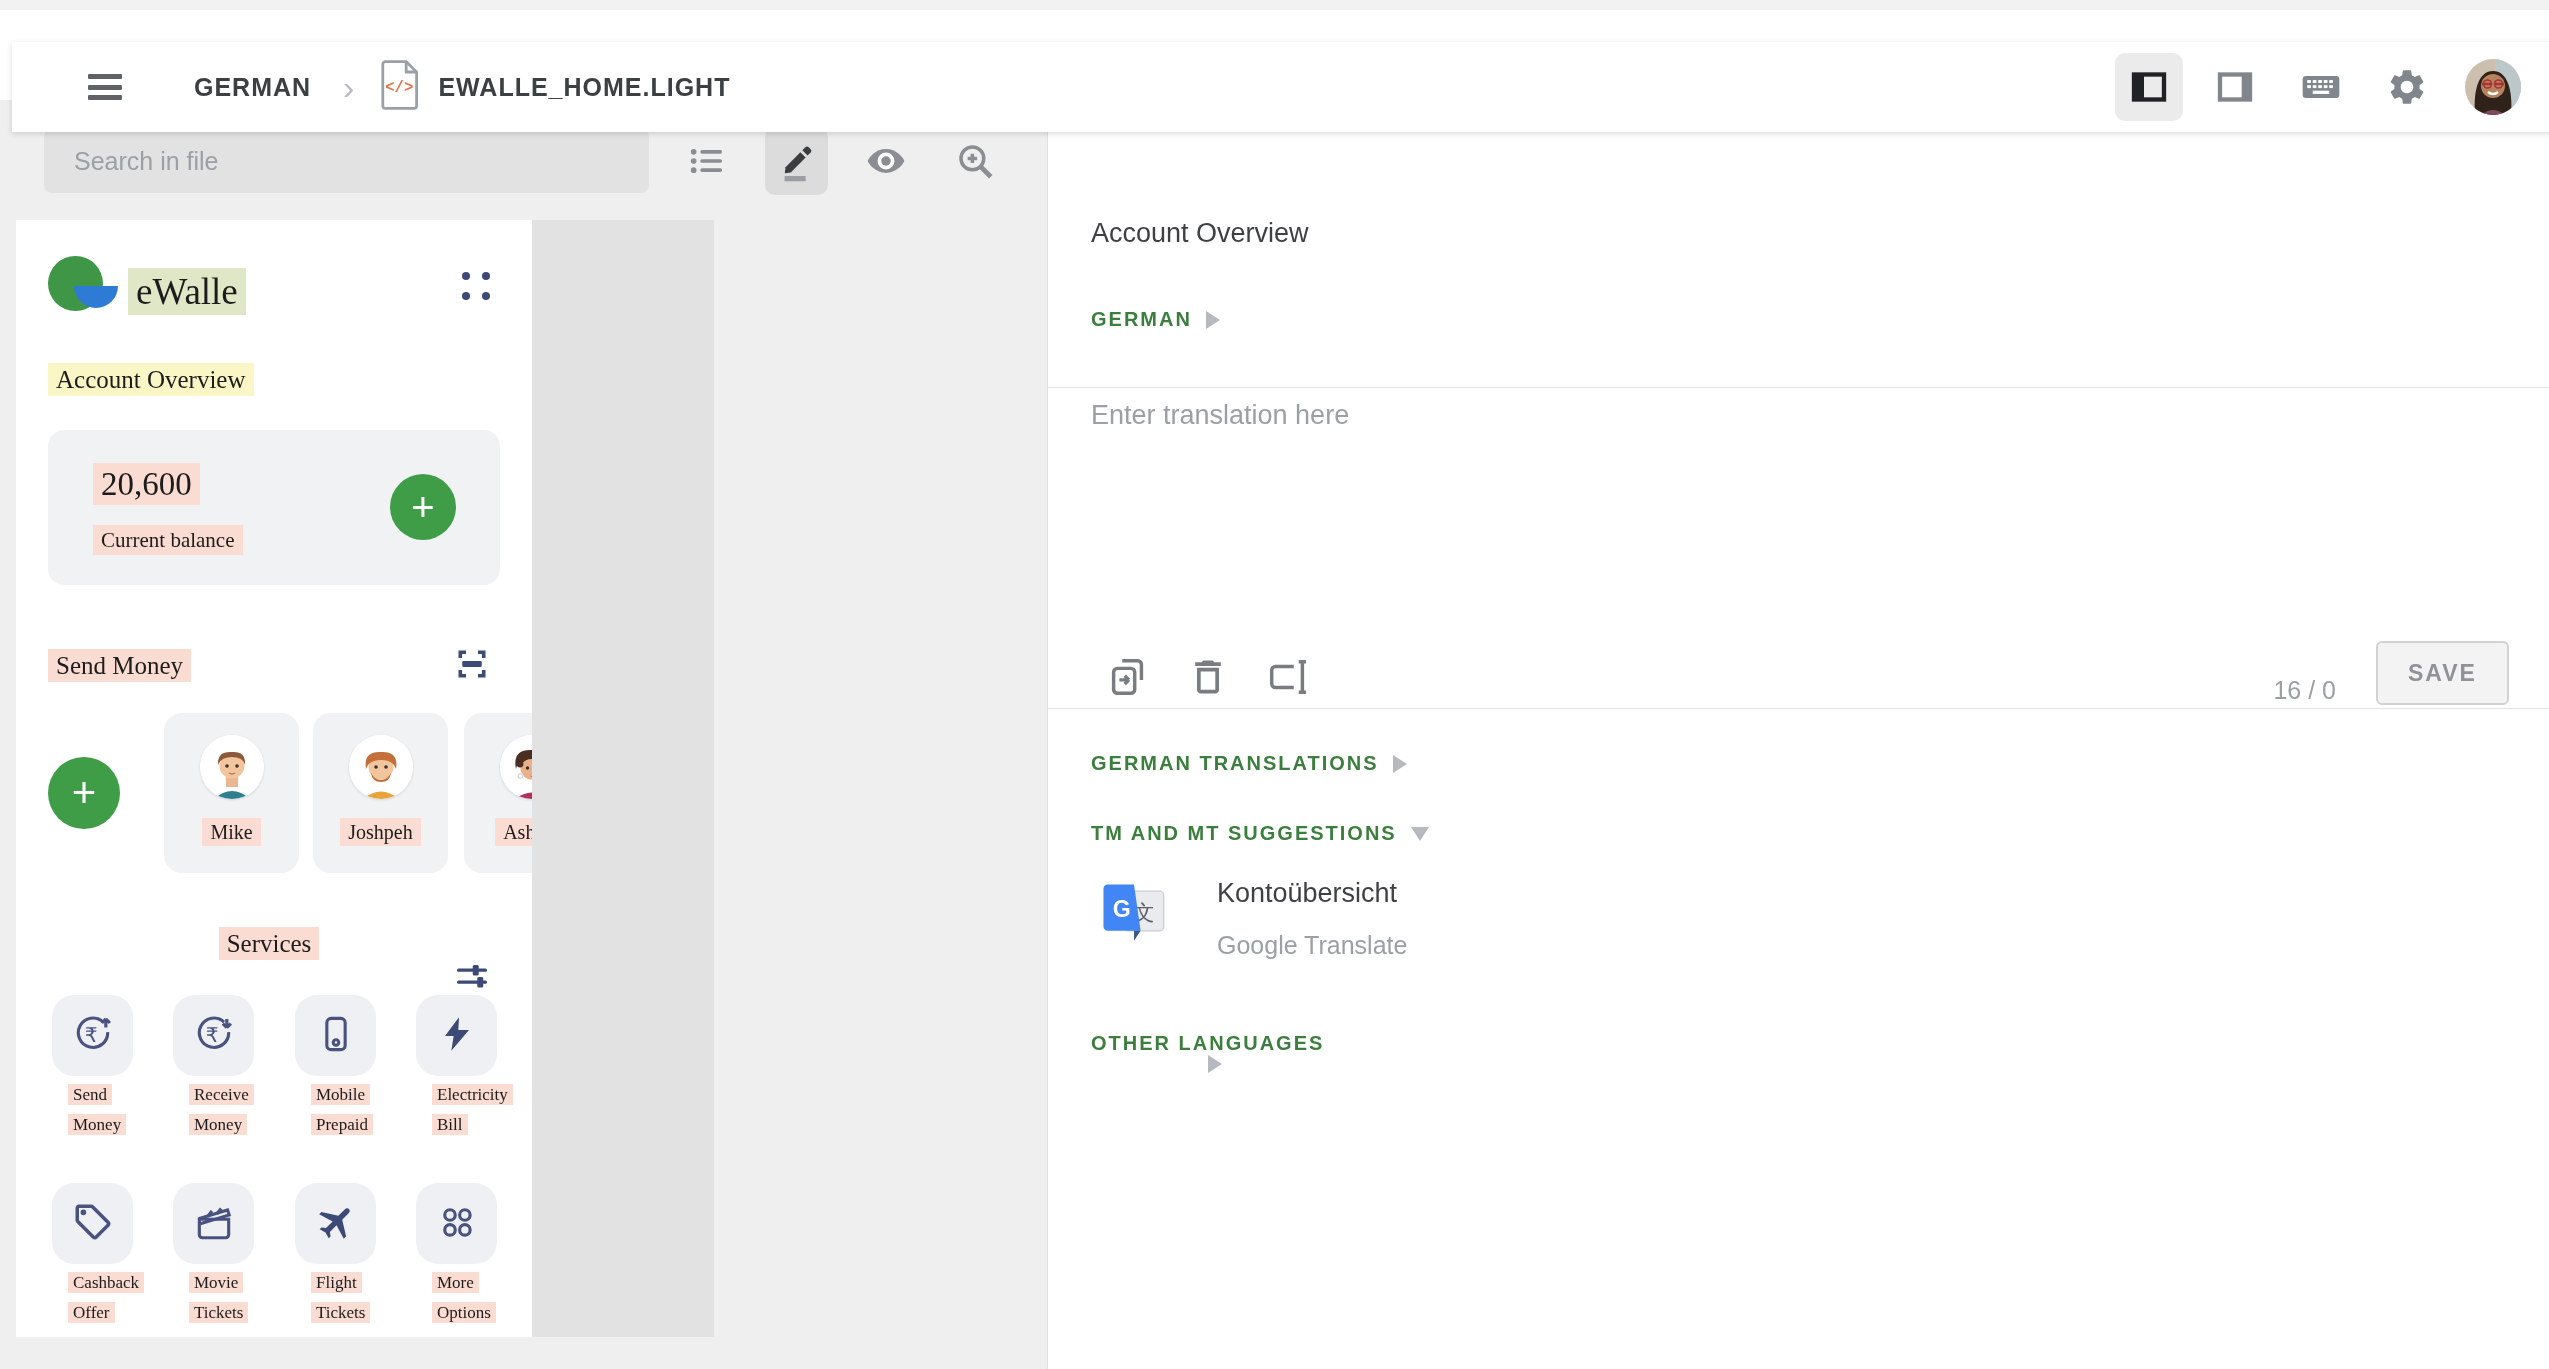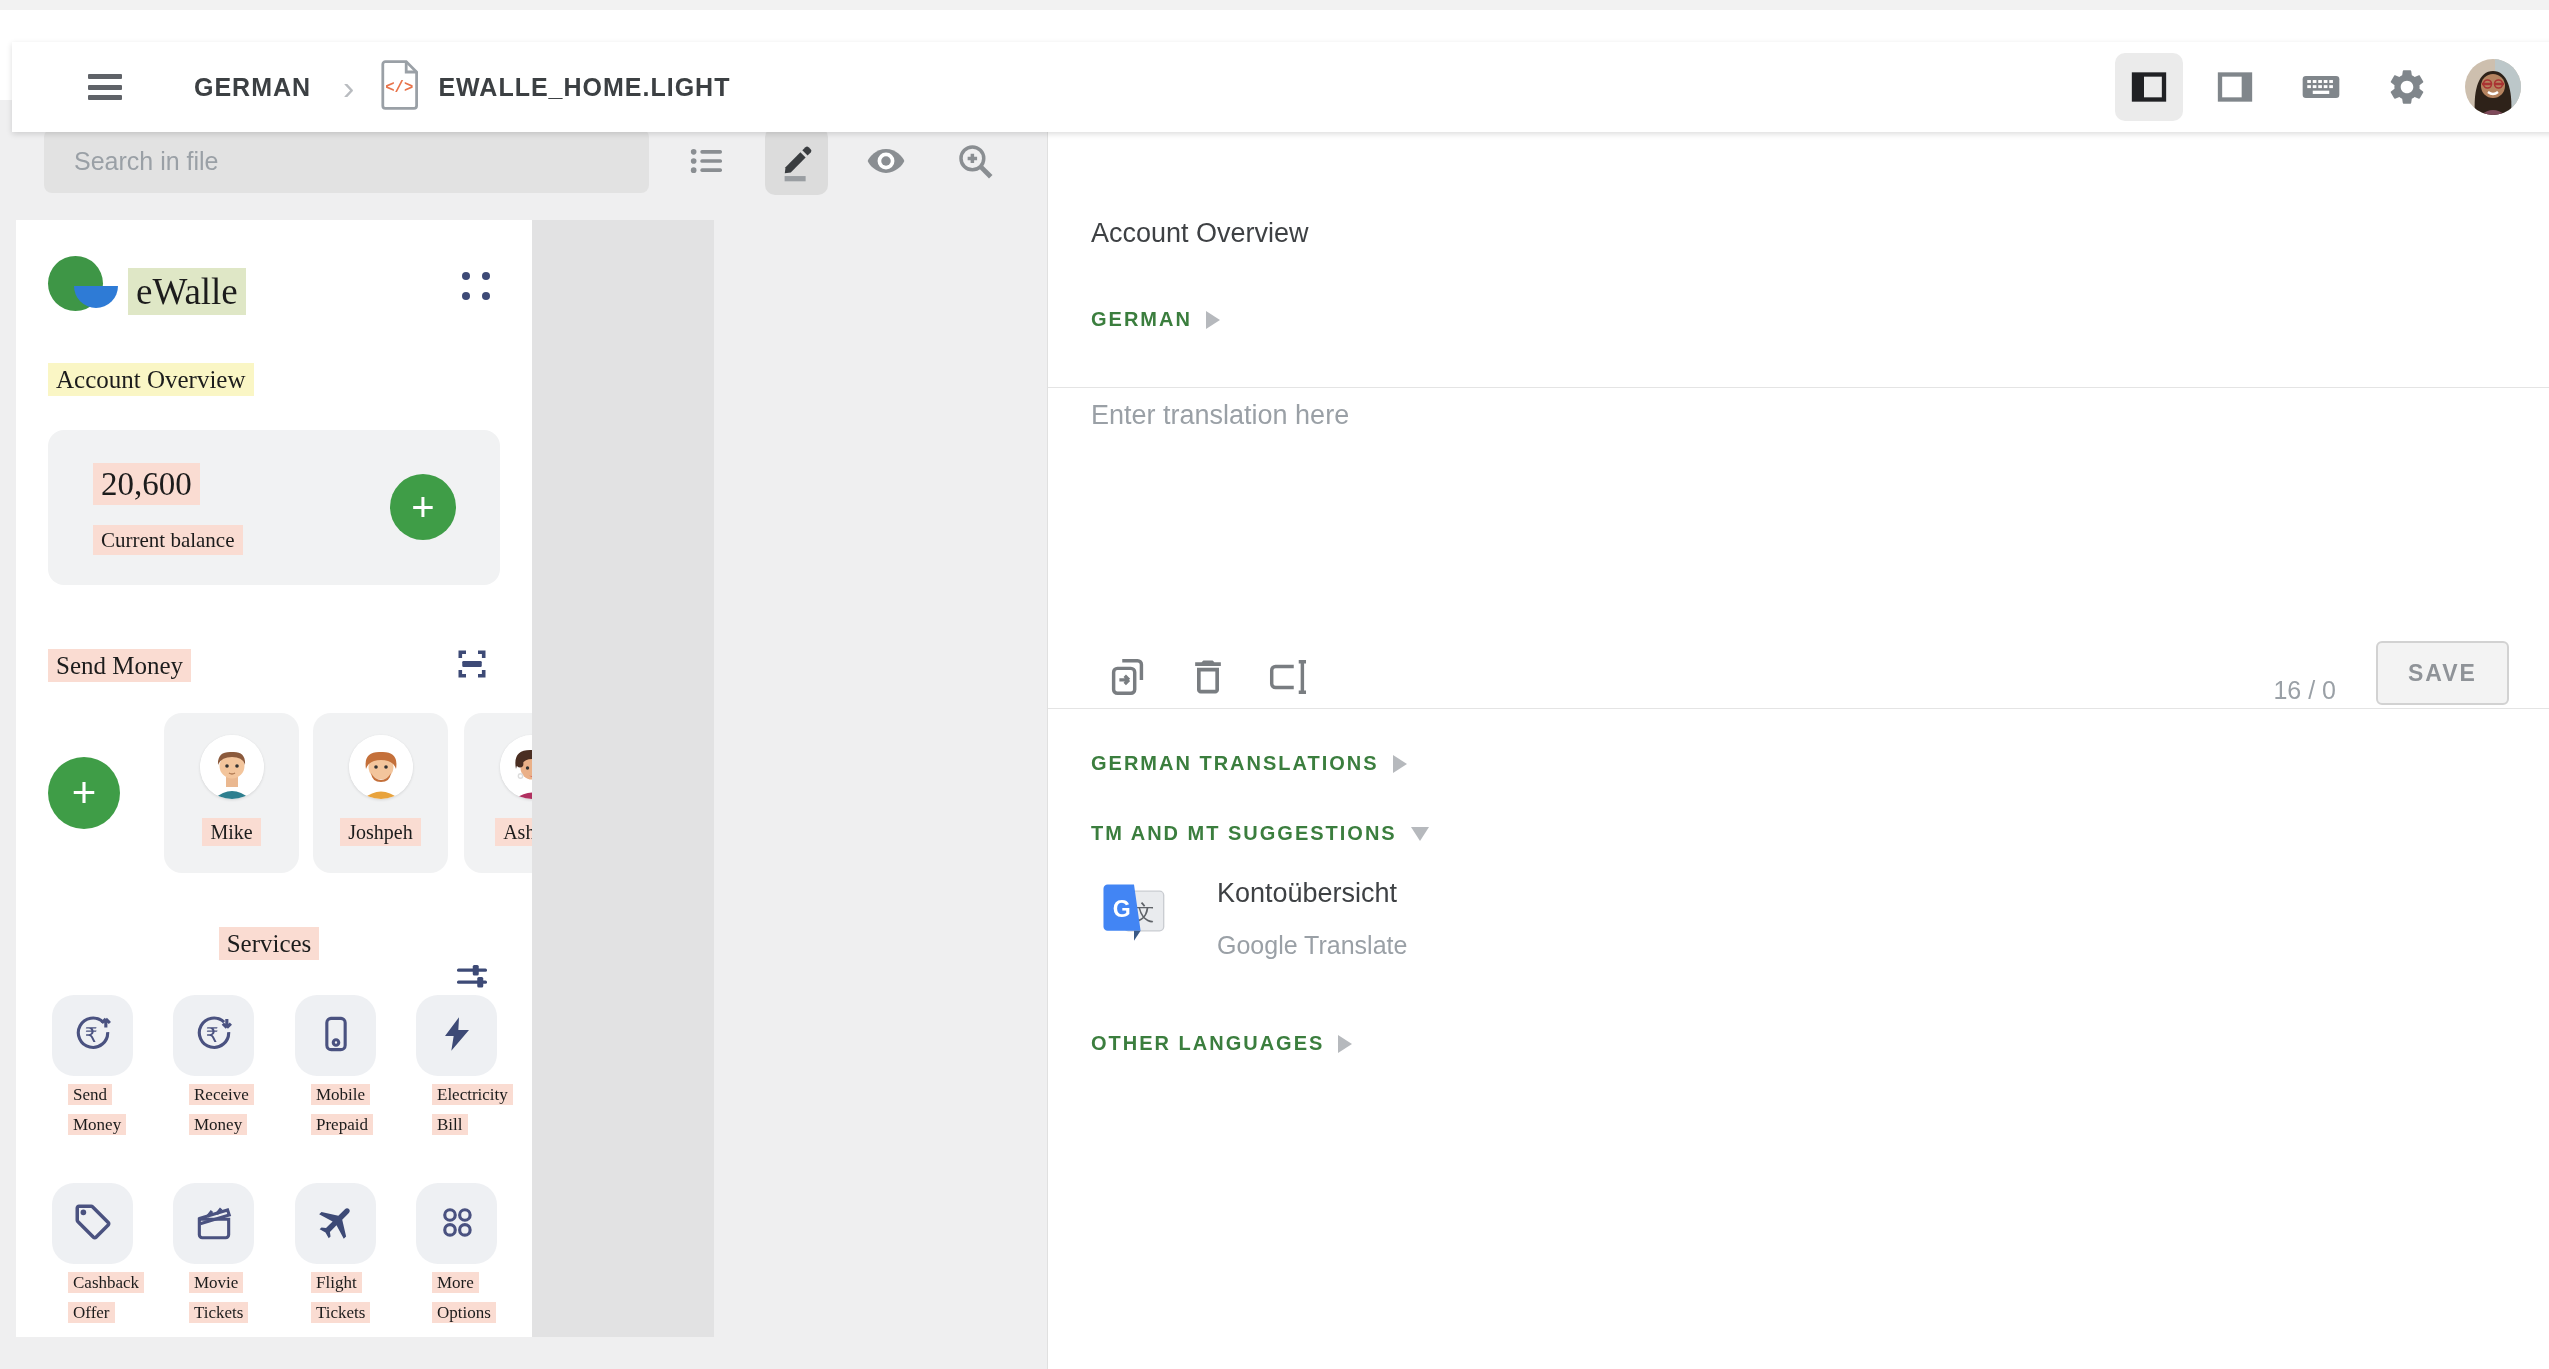--- a/index.html
+++ b/index.html
@@ -470,18 +470,18 @@
           <path d="M24 32 l-4 6 v-6 z" fill="#3b5a86"></path>
           <text x="12.5" y="23.5" text-anchor="middle" font-size="14" font-weight="bold" fill="#ffffff" font-family="Liberation Sans, sans-serif">G</text>
         </svg>
       </span>
       <span class="sug-texts">
         <div class="sug-main">Kontoübersicht</div>
         <div class="sug-src">Google Translate</div>
       </span>
     </div>
 
-    <div class="rp-abs sec-row sec3" style="position:absolute;">
+    <div class="rp-abs sec-row sec3" style="position:absolute;flex-direction:column;">
       <span class="green-link">OTHER LANGUAGES</span>
       <span class="tri-r"></span>
     </div>
   </section>
 </div>
 
 </body></html>

